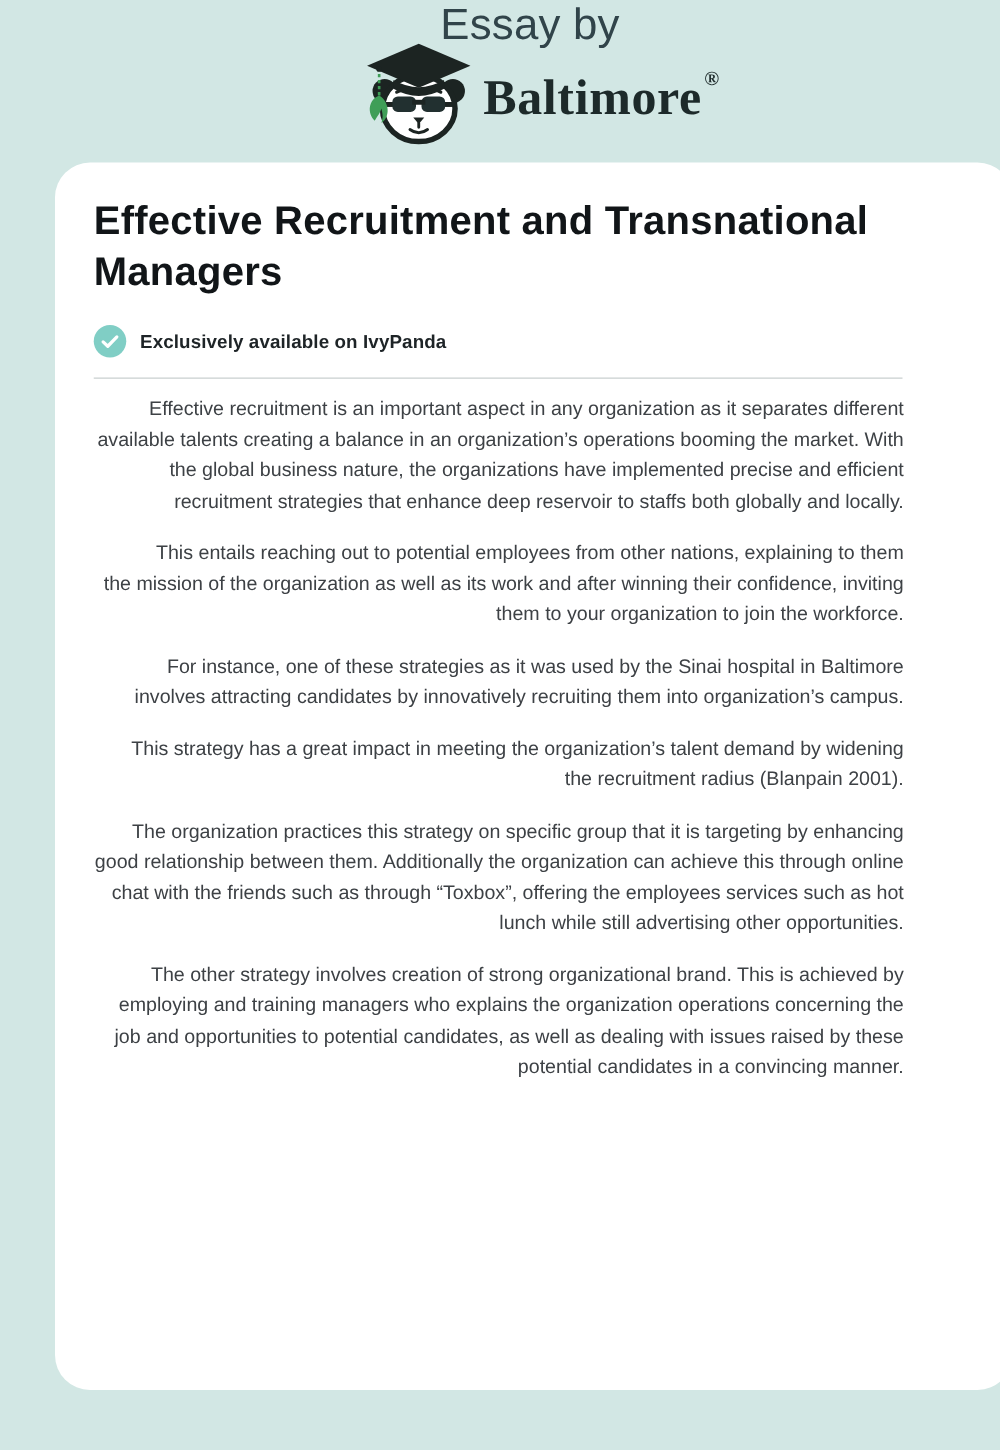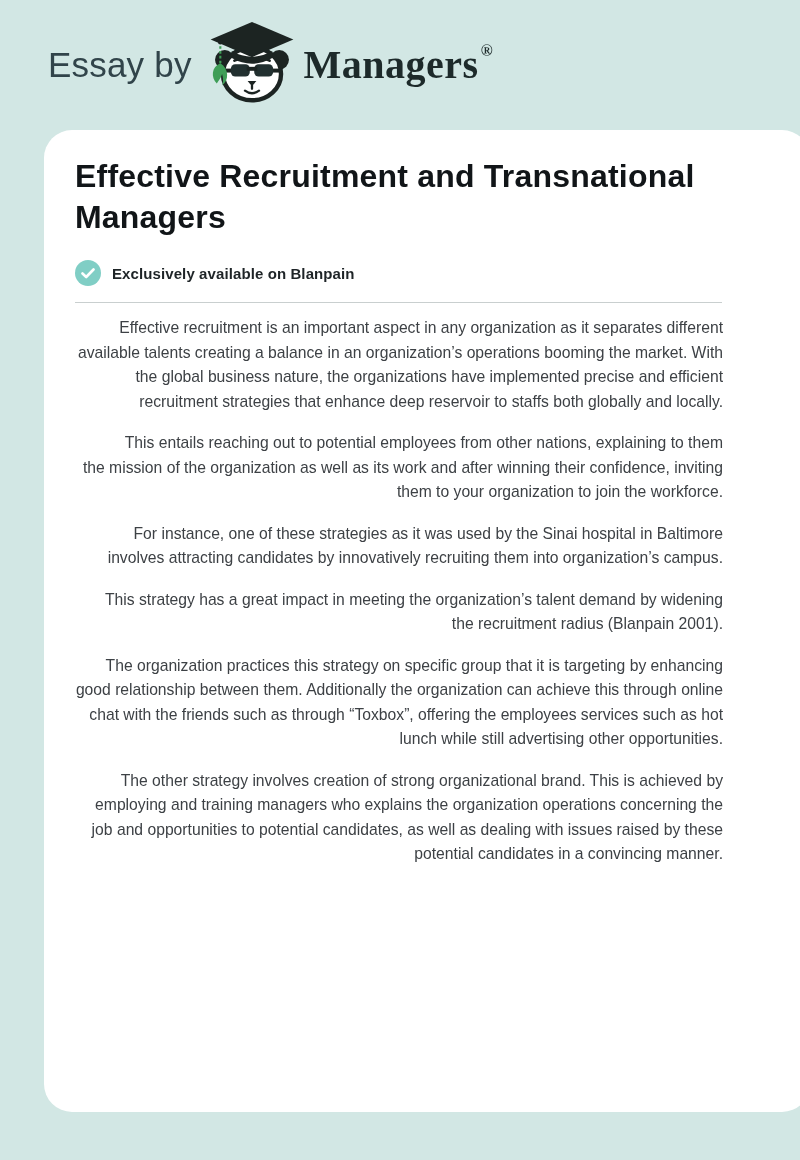--- a/index.html
+++ b/index.html
@@ -13,20 +13,21 @@
     position: relative;
     overflow: hidden;
   }
 
   
   .site-header {
     height: 130px;
     display: flex;
     align-items: center;
     padding-left: 48px;
+    flex-direction: column;
   }
   .essay-by {
     font-size: 35px;
     color: #31444a;
     letter-spacing: 0.2px;
   }
   .brand-lockup {
     display: flex;
     align-items: center;
     margin-left: 16px;
@@ -142,36 +143,36 @@
           <path d="M50 73 v4 M42 79 q8 6 16 0" stroke="#1c2422" stroke-width="2.6" fill="none" stroke-linecap="round"></path>
 
           <polygon points="50,1 97,21 50,41 3,21" fill="#1c2422"></polygon>
           <path d="M27 34 q23 13 46 0 l0 8 q-23 13 -46 0 z" fill="#1c2422"></path>
 
           <path d="M14 23 L14 49" stroke="#3f9e57" stroke-width="2.4" stroke-dasharray="3 2.5"></path>
           <circle cx="14" cy="24" r="2.6" fill="#1c2422"></circle>
           <path d="M14 48 C4 52 3 64 10 71 C13 66 15 64 16 60 C17 64 18 68 16 73 C24 68 24 54 14 48 Z" fill="#3f9e57"></path>
         </svg>
       </span>
-      <span class="brand-name">Managers</span>
+      <span class="brand-name">Baltimore</span>
       <span class="brand-reg">®</span>
     </a>
   </header>
 
   <main class="essay-card">
 
     <h1 class="essay-title">Effective Recruitment and Transnational Managers</h1>
 
     <div class="badge-row">
       <span class="badge-circle">
         <svg width="14" height="11" viewBox="0 0 14 11" aria-hidden="true">
           <polyline points="1.5,5.5 5.2,9 12.5,1.5" fill="none" stroke="#ffffff" stroke-width="2.6" stroke-linecap="round" stroke-linejoin="round"></polyline>
         </svg>
       </span>
-      <span class="badge-label">Exclusively available on Blanpain</span>
+      <span class="badge-label">Exclusively available on IvyPanda</span>
     </div>
 
     <hr class="divider">
 
     <div class="essay-body">
       <p>Effective recruitment is an important aspect in any organization as it separates different available talents creating a balance in an organization’s operations booming the market. With the global business nature, the organizations have implemented precise and efficient recruitment strategies that enhance deep reservoir to staffs both globally and locally.</p>
       <p>This entails reaching out to potential employees from other nations, explaining to them the mission of the organization as well as its work and after winning their confidence, inviting them to your organization to join the workforce.</p>
       <p>For instance, one of these strategies as it was used by the Sinai hospital in Baltimore involves attracting candidates by innovatively recruiting them into organization’s campus.</p>
       <p>This strategy has a great impact in meeting the organization’s talent demand by widening the recruitment radius (Blanpain 2001).</p>
       <p>The organization practices this strategy on specific group that it is targeting by enhancing good relationship between them. Additionally the organization can achieve this through online chat with the friends such as through “Toxbox”, offering the employees services such as hot lunch while still advertising other opportunities.</p>

